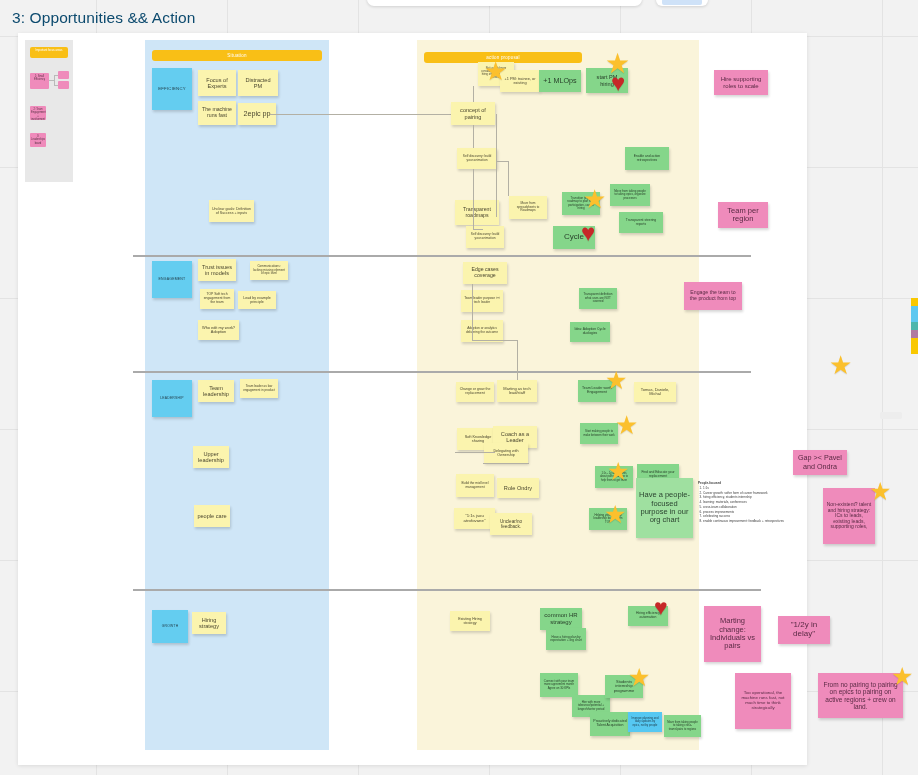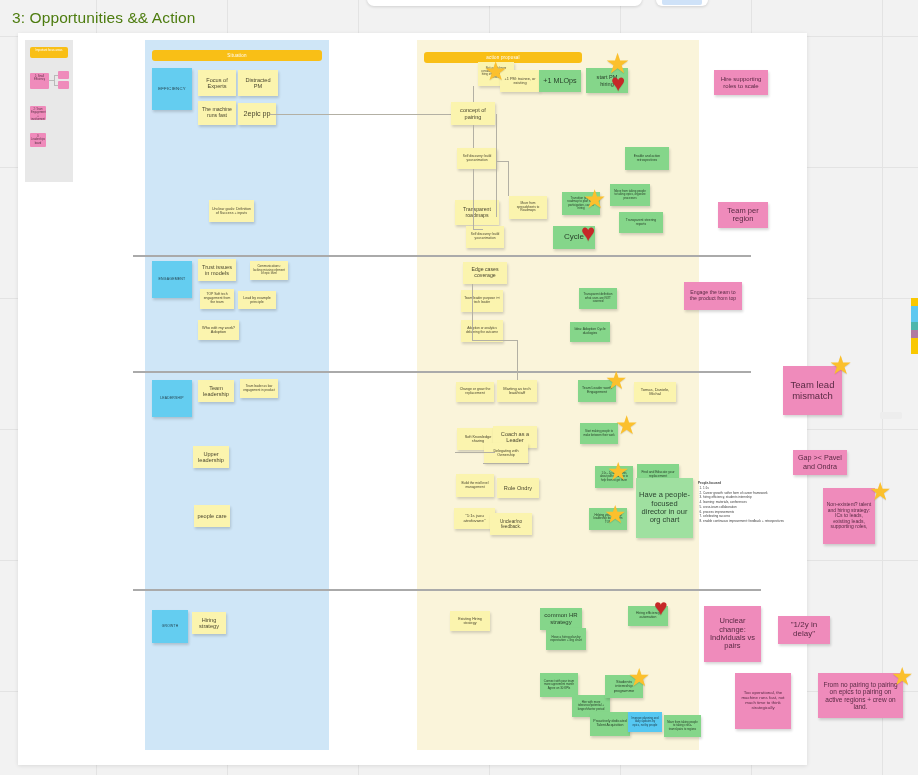--- a/index.html
+++ b/index.html
@@ -24,21 +24,21 @@
   .toolbar-btn {
     position: absolute; background: #ffffff; border-radius: 0 0 6px 6px;
     box-shadow: 0 1px 3px rgba(0,0,0,.14);
     display: flex; align-items: flex-end; justify-content: center; padding-bottom: 1px;
   }
   .toolbar-btn .inner { width: 40px; height: 6px; background: #cfe2f8; border-radius: 2px; }
 
   
   .page-title {
     position: absolute; left: 12px; top: 9px;
-    font-size: 15.5px; color: #4d7c0f; letter-spacing: .1px; white-space: nowrap;
+    font-size: 15.5px; color: #0c4a6e; letter-spacing: .1px; white-space: nowrap;
   }
 
   
   .board {
     position: absolute; left: 18px; top: 33px; width: 789px; height: 732px;
     background: #ffffff; box-shadow: 0 1px 4px rgba(0,0,0,.10);
   }
 
   
   .thumb {
@@ -222,21 +222,21 @@
   <div class="note n-green" style="left:580px; top:423px; width:38px; height:21px; font-size:2.8px;">Start making people to make between their work</div>
 
   <div class="note n-yellow" style="left:456px; top:474px; width:38px; height:23px; font-size:3.3px;">Build the mid level management</div>
   <div class="note n-yellow" style="left:497px; top:478px; width:42px; height:20px; font-size:5.6px;">Role Ondry</div>
   <div class="note n-green" style="left:595px; top:466px; width:38px; height:22px; font-size:2.7px;">1:1s - 1y agreements about paths and how to help them to get there</div>
   <div class="note n-green" style="left:637px; top:464px; width:42px; height:22px; font-size:3.3px;">Find and Educate your replacement</div>
 
   <div class="note n-yellow" style="left:454px; top:508px; width:41px; height:21px; font-size:4.3px;">"1:1s jsou atrofovane"</div>
   <div class="note n-yellow" style="left:490px; top:513px; width:42px; height:22px; font-size:4.6px;">Unclear/no feedback.</div>
   <div class="note n-green" style="left:589px; top:508px; width:38px; height:22px; font-size:2.9px;">Helping you to set up leadership basics from TOP</div>
-  <div class="note n-green2" style="left:636px; top:478px; width:57px; height:60px; font-size:7.5px;">Have a people-focused director in our org chart</div>
+  <div class="note n-green2" style="left:636px; top:478px; width:57px; height:60px; font-size:7.5px;">Have a people-focused purpose in our org chart</div>
 
   <div class="note n-yellow" style="left:450px; top:611px; width:40px; height:20px; font-size:3.7px;">Existing Hiring strategy</div>
   <div class="note n-green" style="left:540px; top:608px; width:42px; height:22px; font-size:6px;">common HR strategy</div>
   <div class="note n-green" style="left:546px; top:628px; width:40px; height:22px; font-size:3.1px;">Have a hiring plan by expectation + org chart</div>
   <div class="note n-green" style="left:628px; top:606px; width:40px; height:20px; font-size:3.4px;">Hiring efficiency automation</div>
 
   <div class="note n-green" style="left:540px; top:673px; width:38px; height:24px; font-size:2.9px;">Connect with your team more agreement month Agree on 30 KPIs</div>
   <div class="note n-green" style="left:572px; top:695px; width:38px; height:22px; font-size:2.9px;">Hire with more tolerance/potential + longer/shorter period</div>
   <div class="note n-green" style="left:605px; top:675px; width:38px; height:23px; font-size:4px;">Students internship programme</div>
   <div class="note n-green" style="left:590px; top:712px; width:40px; height:24px; font-size:3.5px;">Proactively dedicated Talent Acquisition</div>
@@ -266,24 +266,23 @@
       <li>cross-team collaboration</li>
       <li>process improvements</li>
       <li>celebrating success</li>
       <li>enable continuous improvement: feedback + retrospectives</li>
     </ol>
   </div>
 
   <div class="note n-pink" style="left:714px; top:70px; width:54px; height:25px; font-size:6px;">Hire supporting roles to scale</div>
   <div class="note n-pink" style="left:718px; top:202px; width:50px; height:26px; font-size:7.5px;">Team per region</div>
   <div class="note n-pink" style="left:684px; top:282px; width:58px; height:28px; font-size:5.2px;">Engage the team to the product from top</div>
-  <div class="note n-pink" style="left:783px; top:366px; width:59px; height:49px; font-size:9.5px;">Team lead mismatch</div>
   <div class="note n-pink" style="left:793px; top:450px; width:54px; height:25px; font-size:7.2px;">Gap &gt;&lt; Pavel and Ondra</div>
   <div class="note n-pink" style="left:823px; top:488px; width:52px; height:56px; font-size:5px;">Non-existent? talent and hiring strategy: ICs to leads, existing leads, supporting roles,</div>
-  <div class="note n-pink" style="left:704px; top:606px; width:57px; height:56px; font-size:7.5px;">Unclear change: Individuals vs pairs</div>
+  <div class="note n-pink" style="left:704px; top:606px; width:57px; height:56px; font-size:7.5px;">Marting change: Individuals vs pairs</div>
   <div class="note n-pink" style="left:778px; top:616px; width:52px; height:28px; font-size:8px;">"1/2y in delay"</div>
   <div class="note n-pink" style="left:735px; top:673px; width:56px; height:56px; font-size:4.4px;">Too operational, the machine runs fast, not much time to think strategically</div>
   <div class="note n-pink" style="left:818px; top:673px; width:85px; height:45px; font-size:6.5px;">From no pairing to pairing on epics to pairing on active regions + crew on land.</div>
 
   <div class="star" style="left:484px; top:58px; font-size:26px;">★</div>
   <div class="star" style="left:605px; top:50px; font-size:28px;">★</div>
   <div class="heart" style="left:611px; top:71px; font-size:24px;">♥</div>
   <div class="star" style="left:583px; top:186px; font-size:26px;">★</div>
   <div class="heart" style="left:581px; top:221px; font-size:24px;">♥</div>
   <div class="star" style="left:605px; top:368px; font-size:25px;">★</div>

